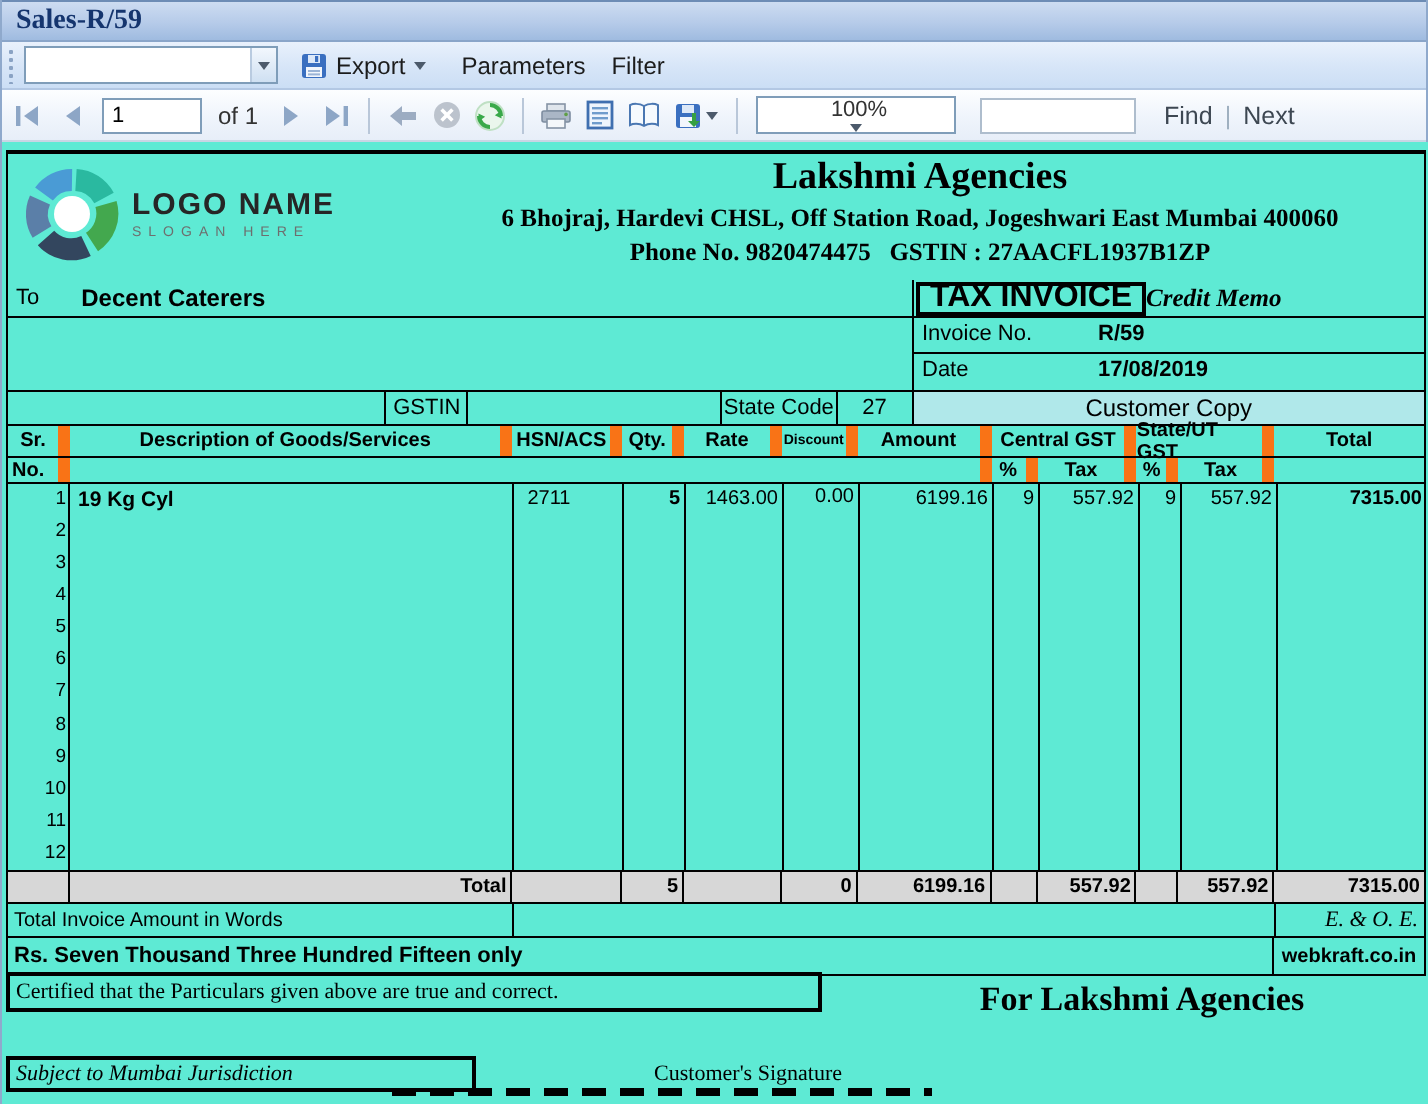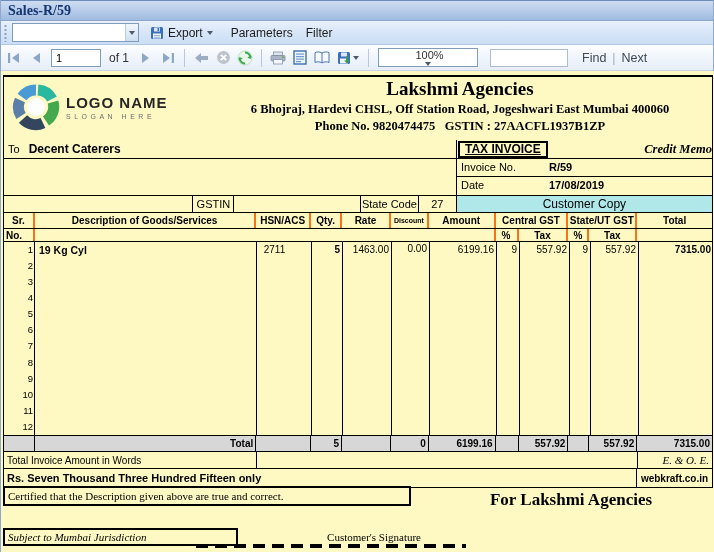--- a/index.html
+++ b/index.html
@@ -25,62 +25,62 @@
   .toolbar3 { height:26px; background:linear-gradient(180deg,#fdfeff 0%,#f0f5fc 50%,#e7eef8 100%); border-bottom:1px solid #c9d5e4; display:flex; align-items:center; font-size:12px; color:#333; }
   .sep { width:1px; height:18px; background:#b9c7d9; margin:0 5px; }
   .navbox { width:50px; height:18px; background:#fff; border:1px solid #7f9db9; font-size:11px; padding:1px 4px; margin:0 4px; }
   .findbox { width:78px; height:18px; background:#fff; border:1px solid #aebdcd; margin-left:12px; }
   .zoombox { width:100px; margin-left:4px;flex-direction:column; }
   .ibtn { width:22px; height:20px; display:flex; align-items:center; justify-content:center; }
   .findnext { color:#3d4752; font-size:12.5px; }
   .fn-sep { color:#9fb0c0; margin:0 6px; }
 
   
-  .report { position:absolute; left:0; top:71px; width:714px; height:481px; background:#fef9c3; }
+  .report { position:absolute; left:0; top:71px; width:714px; height:481px; background:#5eead4; }
   .page { position:absolute; left:2px; top:4px; width:710px; border:1px solid #000; border-top-width:2px; }
 
   
   .secA { position:relative; height:63px; }
   .logo { position:absolute; left:8px; top:6px; display:flex; align-items:center; gap:6px; }
   .logo-text .ln { font-size:15px; font-weight:bold; color:#262626; letter-spacing:1px; }
   .logo-text .ls { font-size:7px; color:#6e6e6e; letter-spacing:3.5px; margin-top:2px; }
   .company { position:absolute; left:200px; top:1px; width:512px; text-align:center; font-family:"Liberation Serif", serif; color:#000; }
   .company .cname { font-size:19px; font-weight:bold; }
   .company .caddr { font-size:12.5px; font-weight:bold; margin-top:2px; }
   .company .cphone { font-size:12.5px; font-weight:bold; margin-top:2px; white-space:pre; }
 
   
   .secB { position:relative; height:55px; display:flex; }
   .secB .left { flex:1; position:relative; }
-  .toRow { height:19px; border-bottom:1px solid #000; display:flex; align-items:center; }
+  .toRow { height:19px; border-bottom:1px solid #000; display:flex; align-items:center;gap:12px; }
   .toRow .tolabel { font-size:11px; padding-left:4px; }
   .toRow .toname { font-size:12px; font-weight:bold; padding-left:9px; }
   .secB .right { width:256px; border-left:1px solid #000; }
   .invRow1 { height:19px; border-bottom:1px solid #000; display:flex; align-items:center; }
-  .taxinv { border:2px solid #000; font-weight:bold; font-size:12px; padding:0 5px; height:17px; display:flex; align-items:center; margin-left:1px;text-decoration:underline; }
-  .creditmemo { flex:1; text-align:right; font-family:"Liberation Serif", serif; font-weight:bold; font-style:italic; font-size:12.5px; }
+  .taxinv { border:2px solid #000; font-weight:bold; font-size:16px; padding:0 5px; height:17px; display:flex; align-items:center; margin-left:1px; }
+  .creditmemo { flex:1; text-align:left; font-family:"Liberation Serif", serif; font-weight:bold; font-style:italic; font-size:12.5px; }
   .invRow { height:18px; border-bottom:1px solid #000; position:relative; font-size:11px; }
   .invRow.last { border-bottom:none; height:17px; }
   .invRow .lab { position:absolute; left:4px; top:2px; }
   .invRow .val { position:absolute; left:92px; top:2px; font-weight:bold; }
 
   
   .secC { height:17px; display:flex; border-top:1px solid #000; font-size:11px; }
   .secC > div { border-right:1px solid #000; display:flex; align-items:center; }
   .cC1 { width:190px; }
   .cC2 { width:41px; justify-content:center; }
   .cC3 { width:127px; }
   .cC4 { width:58px; justify-content:center; }
   .cC5 { width:38px; justify-content:center; }
   .cC6 { width:256px; border-right:none !important; justify-content:center; font-size:12px; }
 
   
   .secD { border-top:1px solid #000; }
   .hrow { display:flex; border-bottom:1px solid #000; font-weight:bold; font-size:10px; }
-  .hrow > div { border-right:2px solid #f97316; display:flex; align-items:center; justify-content:center; }
+  .hrow > div { border-right:6px solid #f97316; display:flex; align-items:center; justify-content:center; }
   .hrow > div:last-child { border-right:none; }
   .h1 { height:16px; }
   .h2 { height:13px; font-weight:bold; }
   .h2 .noCell { justify-content:flex-start; padding-left:2px; }
   .w-sr{width:31px;} .w-desc{width:222px;} .w-hsn{width:55px;} .w-qty{width:31px;}
   .w-rate{width:49px;} .w-disc{width:38px;} .w-amt{width:67px;}
   .w-cgst{width:73px;} .w-sgst{width:69px;} .w-tot{width:75px;}
   .w-pct1{width:23px;} .w-tax1{width:50px;} .w-pct2{width:21px;} .w-tax2{width:48px;}
   .w-span{width:462px;}
   .discfont { font-size:7px; }
@@ -400,21 +400,21 @@
         <div class="wordsbox">Total Invoice Amount in Words</div>
         <div class="eoe">E. &amp; O. E.</div>
       </div>
       <div class="secF">
         <div class="rswords">Rs. Seven Thousand Three Hundred Fifteen only</div>
         <div class="webkraft">webkraft.co.in</div>
       </div>
     </div>
 
     <div class="secG">
-      <div class="certbox">Certified that the Description given above are true and correct.</div>
+      <div class="certbox">Certified that the Particulars given above are true and correct.</div>
       <div class="forcompany">For Lakshmi Agencies</div>
       <div class="subjbox">Subject to Mumbai Jurisdiction</div>
       <div class="custsign">Customer's Signature</div>
       <div class="dashline"></div>
     </div>
   </div>
 
 </div>
 
 </body></html>

